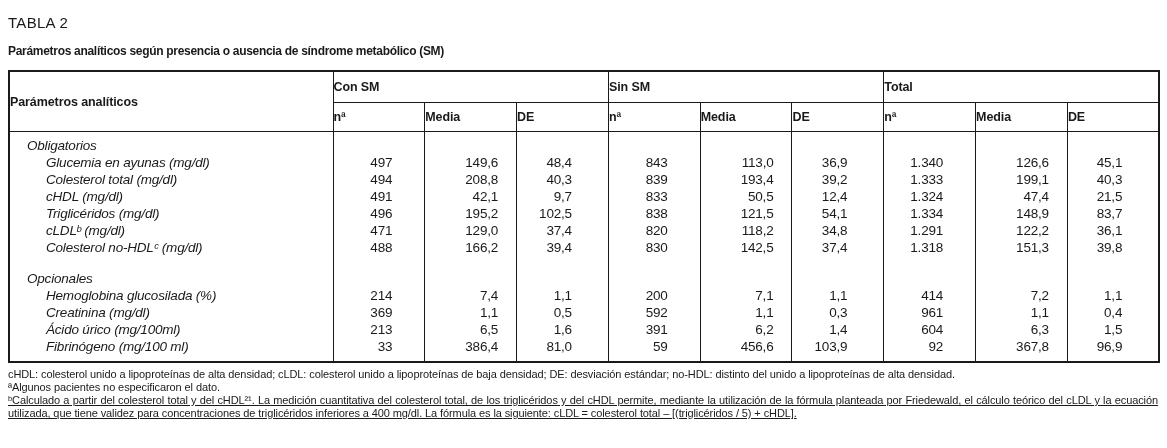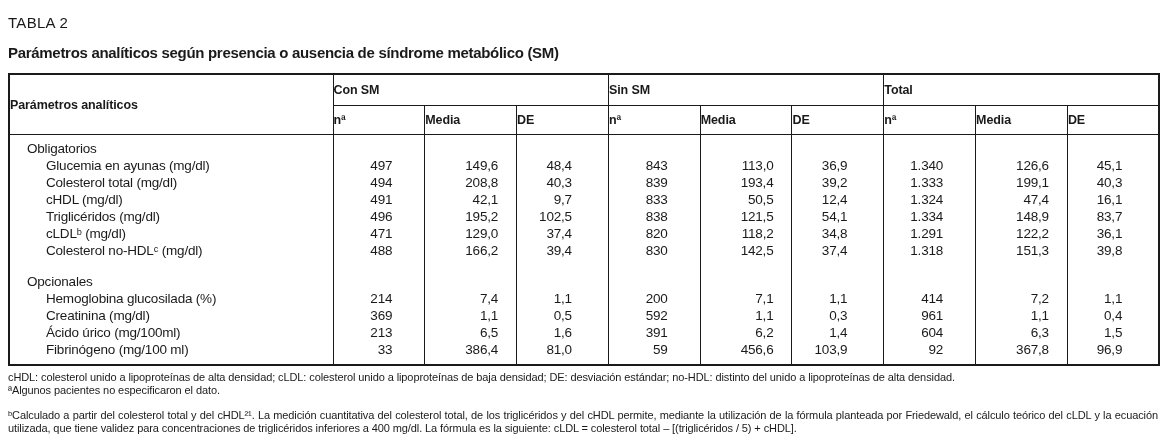--- a/index.html
+++ b/index.html
@@ -14,21 +14,21 @@
     font-family: "Liberation Sans", "DejaVu Sans", sans-serif;
     overflow: hidden;
   }
   .table-label {
     font-size: 15px;
     font-weight: normal;
     letter-spacing: 0.3px;
     margin: 2px 0 13px 0;
   }
   .doc-title {
-    font-size: 15px;
+    font-size: 12px;
     font-weight: bold;
     letter-spacing: -0.3px;
     margin: 0 0 12px 0;
   }
   table.data {
     width: 1150px;
     border-collapse: collapse;
     table-layout: fixed;
     border: 2px solid #1a1a1a;
   }
@@ -50,39 +50,39 @@
     font-size: 13.5px;
     letter-spacing: -0.2px;
     padding: 0;
     height: 17px;
     line-height: 17px;
     vertical-align: middle;
     border-left: 1.5px solid #1a1a1a;
     border-top: none;
     border-bottom: none;
   }
-  tbody td.lbl { border-left: none; }
+  tbody td.lbl { border-left: none; font-style: italic; }
   td.sec  { padding: 5px 0 0 17px; }
   td.sec2 { padding-top: 14px; }
   td.item { padding-left: 36px; white-space: nowrap; overflow: hidden; }
   td.num   { text-align: right; }
   td.n     { padding-right: 32px; }
   td.media { padding-right: 18px; }
   td.de    { padding-right: 36px; }
   tr.last td { padding-bottom: 6px; }
   .footnotes {
     width: 1150px;
     margin-top: 5px;
     font-size: 11px;
     line-height: 13px;
     letter-spacing: -0.1px;
     text-align: justify;
   }
   .footnotes p { margin: 0; }
-  .footnotes p.fn-b { margin-top: 12px; }
+  .footnotes p.fn-b { margin-top: 0; text-decoration: underline; }
 </style>
 </head>
 <body>
 
 <div class="page">
 
   <div class="table-label">TABLA 2</div>
   <h1 class="doc-title">Parámetros analíticos según presencia o ausencia de síndrome metabólico (SM)</h1>
 
   <table class="data">
@@ -157,21 +157,21 @@
       <tr>
         <td class="lbl item">cHDL (mg/dl)</td>
         <td class="num n">491</td>
         <td class="num media">42,1</td>
         <td class="num de">9,7</td>
         <td class="num n">833</td>
         <td class="num media">50,5</td>
         <td class="num de">12,4</td>
         <td class="num n">1.324</td>
         <td class="num media">47,4</td>
-        <td class="num de">16,1</td>
+        <td class="num de">21,5</td>
       </tr>
       <tr>
         <td class="lbl item">Triglicéridos (mg/dl)</td>
         <td class="num n">496</td>
         <td class="num media">195,2</td>
         <td class="num de">102,5</td>
         <td class="num n">838</td>
         <td class="num media">121,5</td>
         <td class="num de">54,1</td>
         <td class="num n">1.334</td>

